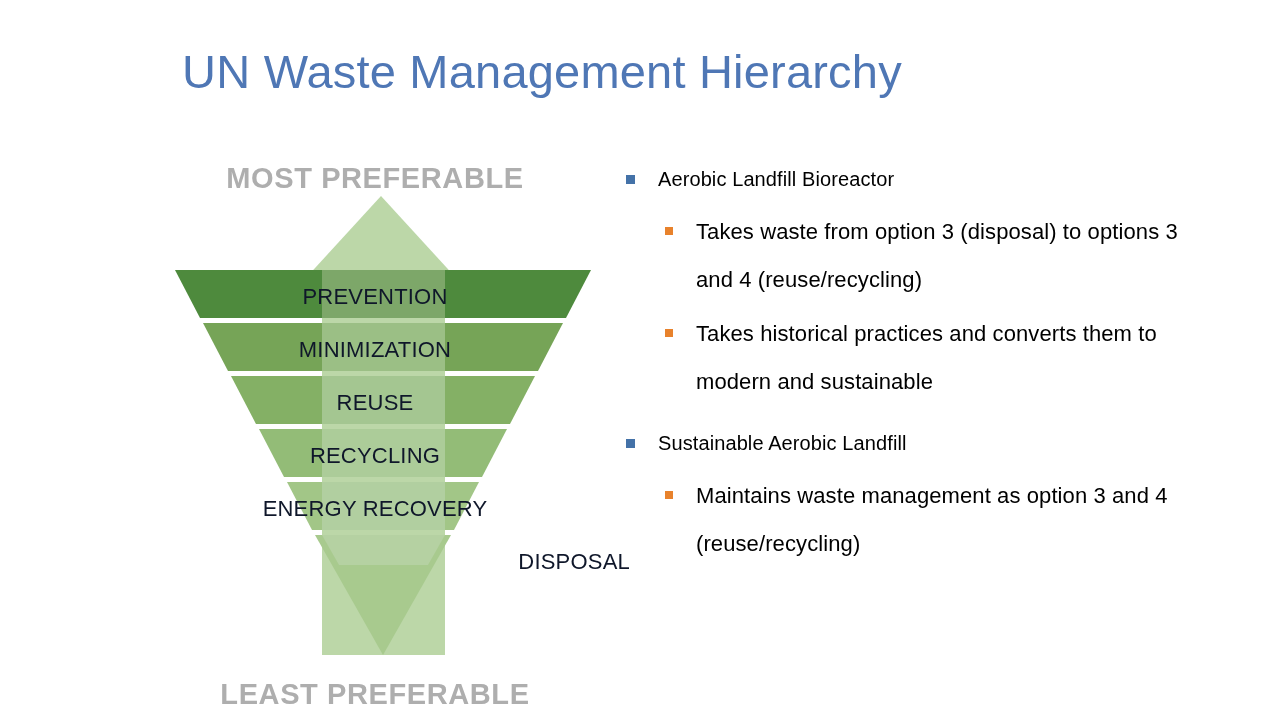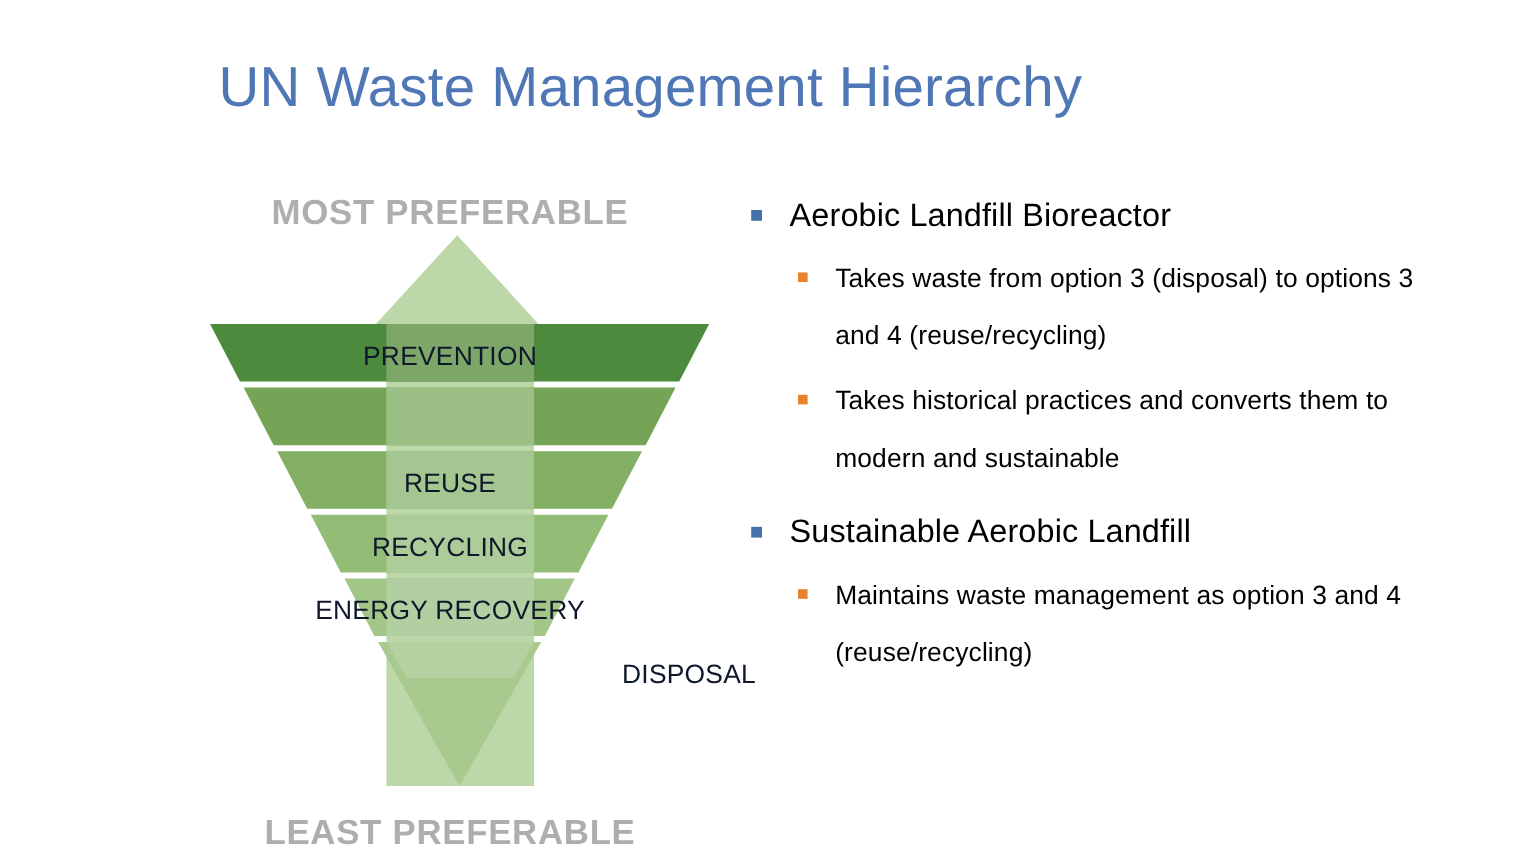--- a/index.html
+++ b/index.html
@@ -73,21 +73,21 @@
     left: 620px;
     top: 160px;
     width: 600px;
   }
   .bullet-l1 {
     position: relative;
     padding-left: 38px;
     margin-bottom: 10px;
   }
   .bullet-l1 > .bullet-text {
-    font-size: 27px;
+    font-size: 20px;
     color: #000000;
     line-height: 38px;
     letter-spacing: 0.1px;
   }
   .bullet-l1 > .marker-l1 {
     position: absolute;
     left: 6px;
     top: 15px;
     width: 9px;
     height: 9px;
@@ -155,20 +155,21 @@
       <polygon points="202,332 325,332 325,380 202,380" fill="#B2D0A1" opacity="0.95"></polygon>
     </g>
 
     <g>
       <polygon points="195,385 331,385 263,505" fill="#A8CA8E"></polygon>
       <polygon points="202,385 325,385 308,415 219,415" fill="#B6D2A4" opacity="0.9"></polygon>
     </g>
   </svg>
 
   <div class="tier-label" style="top:134px;">PREVENTION</div>
+  <div class="tier-label" style="top:187px;">MINIMIZATION</div>
   <div class="tier-label" style="top:240px;">REUSE</div>
   <div class="tier-label" style="top:293px;">RECYCLING</div>
   <div class="tier-label" style="top:346px;">ENERGY RECOVERY</div>
   <div class="tier-label" style="top:399px;text-align:right;">DISPOSAL</div>
 
   <div class="pyramid-caption" id="caption-bottom">LEAST PREFERABLE</div>
 </div>
 
 <div id="content-body">
 

